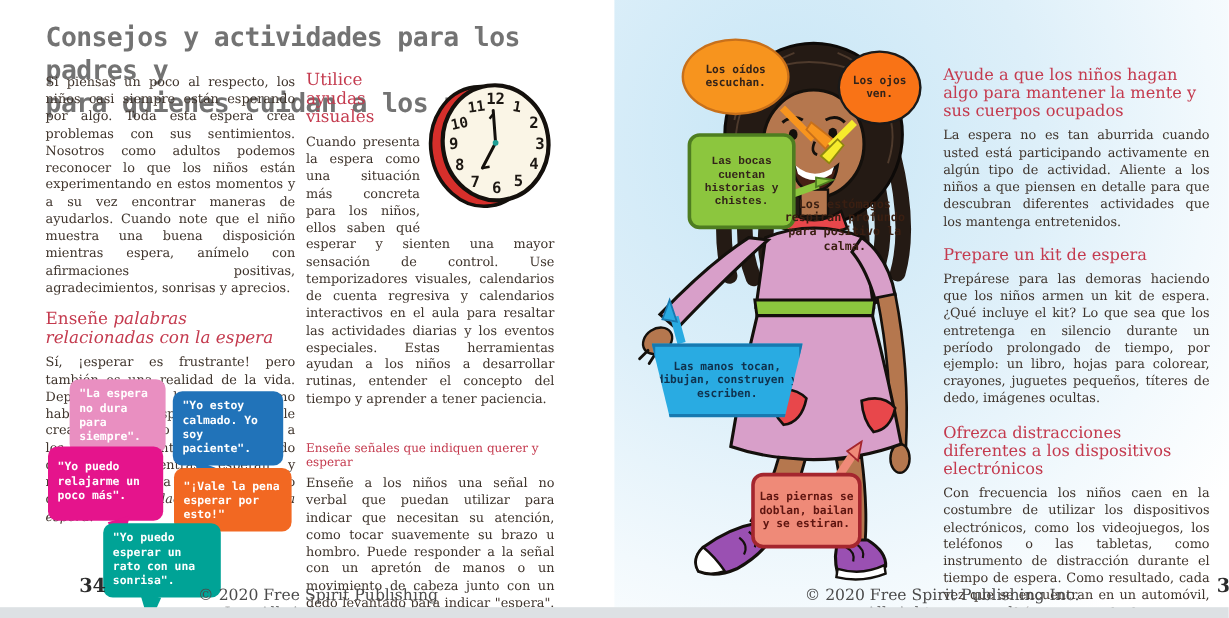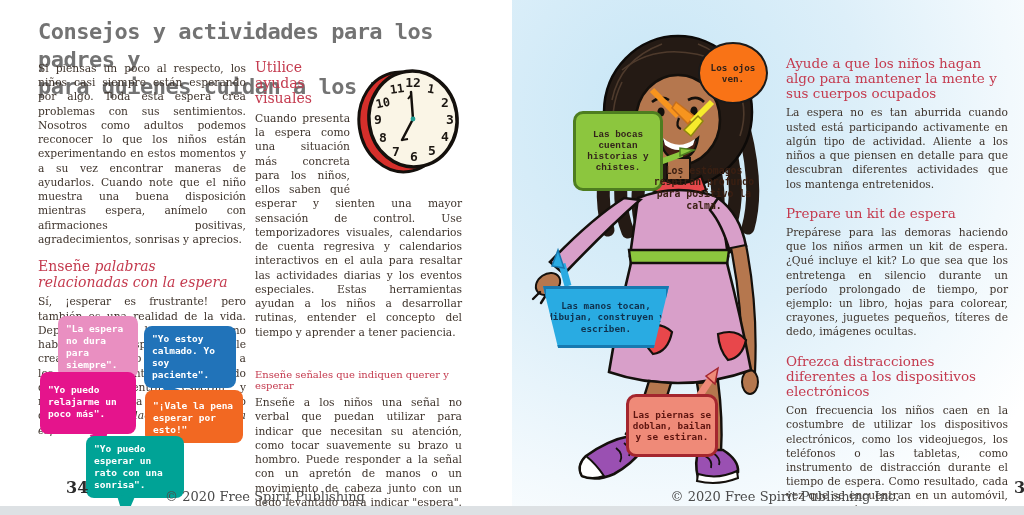--- a/index.html
+++ b/index.html
@@ -200,20 +200,23 @@
         <path d="M148 162 L170 154" stroke="#8cc63e" stroke-width="6"></path>
         <path d="M182 150 l-14 -2 l0 8 Z" fill="#8cc63e" stroke="#4e7d20" stroke-width="1.5"></path>
         <path d="M56 286 L50 264" stroke="#29abe2" stroke-width="7"></path>
         <path d="M46 250 l-6 16 l12 2 Z" fill="#29abe2" stroke="#1779b0" stroke-width="1.5"></path>
         <path d="M186 398 L198 380" stroke="#ef8a78" stroke-width="7"></path>
         <path d="M206 368 l-12 8 l9 8 Z" fill="#ef8a78" stroke="#a4262e" stroke-width="1.5"></path>
       </g>
     </svg>
 
     
+    <div class="callout" id="c-ears" style="background: rgb(247, 148, 30);">
+        <span>Los oídos escuchan.</span>
+      </div>
     <div class="callout" id="c-eyes" style="background: #f97316;">
         <span>Los ojos ven.</span>
       </div>
     <div class="callout" id="c-mouth" style="background: rgb(140, 198, 62); font-family: Liberation Mono, monospace;">
         <span>Las bocas cuentan historias y chistes.</span>
       </div>
     <div class="callout" id="c-stomach">
         <span>Los estómagos respiran profundo para positivo la calma.</span>
       </div>
     <div class="callout" id="c-hands" style="background: rgb(41, 171, 226);">

